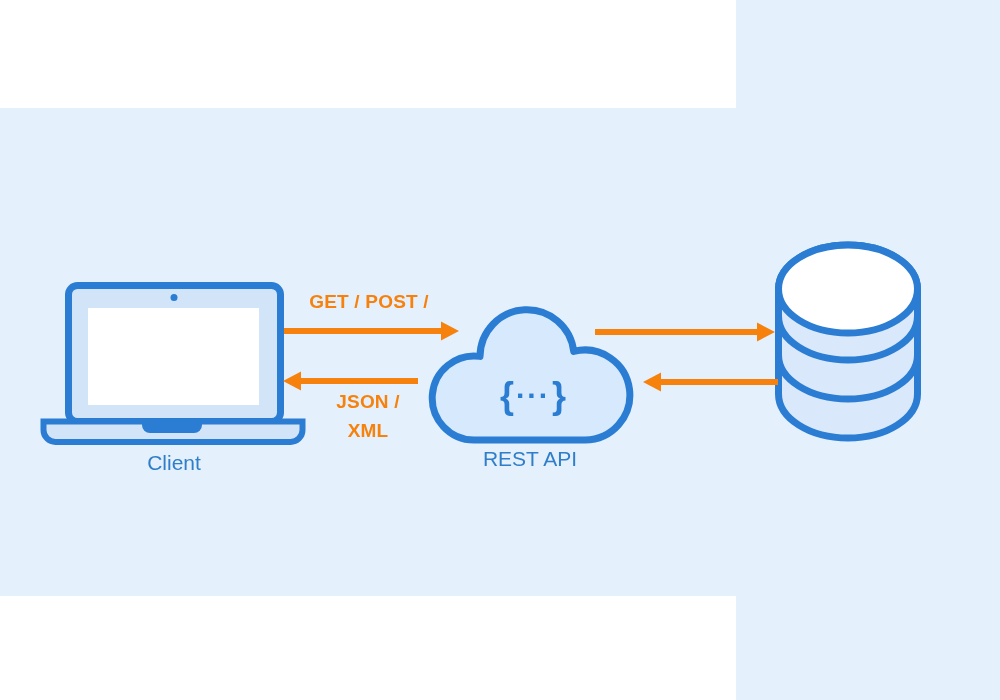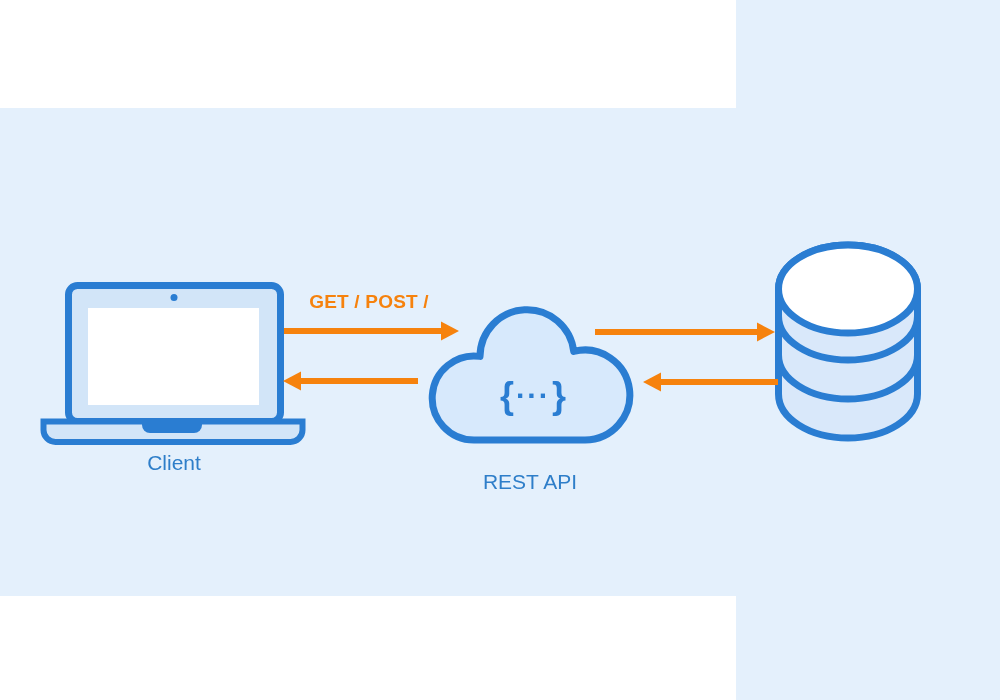--- a/index.html
+++ b/index.html
@@ -13,21 +13,21 @@
   }
   .white-block{position:absolute;background:#ffffff;}
   .white-block.top{left:0;top:0;width:736px;height:108px;}
   .white-block.bottom{left:0;top:596px;width:736px;height:104px;}
   svg.diagram{position:absolute;left:0;top:0;}
   .node-label{
     position:absolute;width:160px;text-align:center;
     color:#2e7ec9;font-size:21px;line-height:24px;font-weight:400;
   }
   .node-label.client{left:94px;top:451px;}
-  .node-label.restapi{left:450px;top:470px;}
+  .node-label.restapi{left:450px;top:447px;}
   .node-label.database{left:769px;top:451px;}
   .flow-label{
     position:absolute;text-align:center;color:#f6820d;
     font-size:19px;line-height:29px;font-weight:700;letter-spacing:0.2px;
   }
   .flow-label.request{left:283px;top:259px;width:172px;margin-top:28px;}
   .flow-label.response{left:300px;top:387px;width:136px;}
   .code-symbol{
     position:absolute;left:488px;top:372px;width:90px;height:48px;
     display:flex;align-items:center;justify-content:center;
@@ -87,17 +87,21 @@
 
   <div class="code-symbol">
     <span>{</span>
     <span class="dots">...</span>
     <span>}</span>
   </div>
 
   <div class="flow-label request">
     <div>GET / POST /</div>
   </div>
+  <div class="flow-label response">
+    <div>JSON /</div>
+    <div>XML</div>
+  </div>
 
   <div class="node-label client">Client</div>
   <div class="node-label restapi">REST API</div>
 
 </div>
 
 </body></html>

